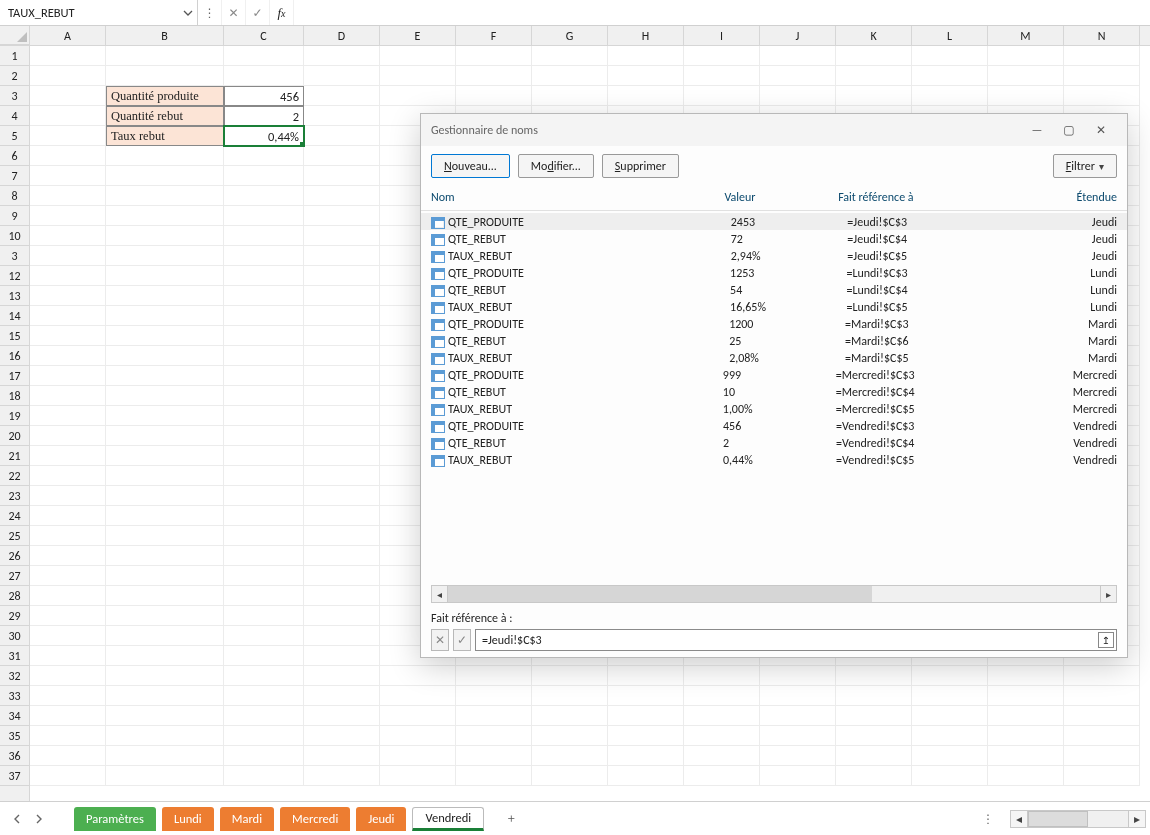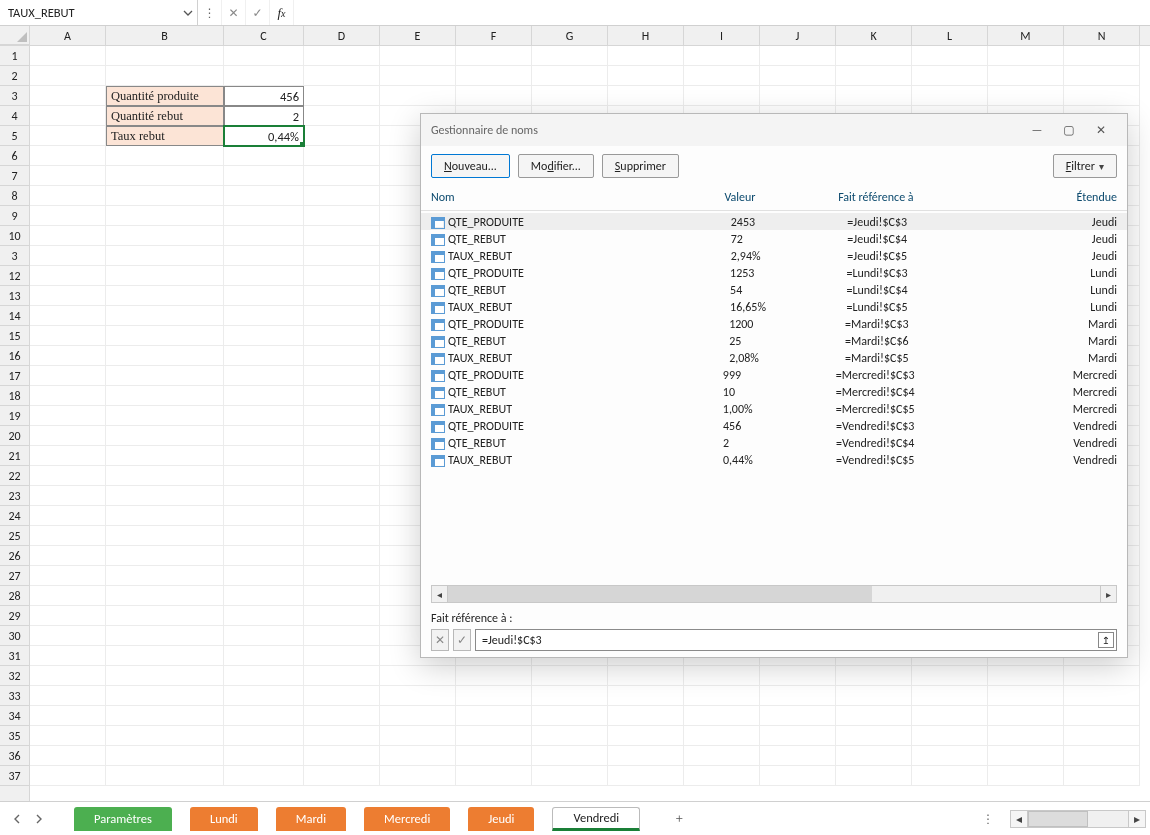--- a/index.html
+++ b/index.html
@@ -143,25 +143,25 @@
     padding-left:6px;
   }
   .tab-nav-btn {
     width:22px; height:22px;
     display:flex; align-items:center; justify-content:center;
     color:#666;
   }
   .tab-nav-group { display:flex; margin-right:24px; }
   .sheet-tab {
     height:24px;
-    padding:0 20px;
+    padding:0 12px;
     display:flex; align-items:center;
     font-size:12.5px;
     border-radius:3px 3px 0 0;
-    margin-right:18px;
+    margin-right:6px;
     cursor:default;
   }
   .sheet-tab.color-green { background:#4caf50; color:#fff; }
   .sheet-tab.color-orange { background:#ed7d31; color:#fff; }
   .sheet-tab.active {
     background:#fff;
     color:#222;
     border:1px solid #bbb;
     border-bottom:3px solid #1a7f37;
     font-weight:500;

